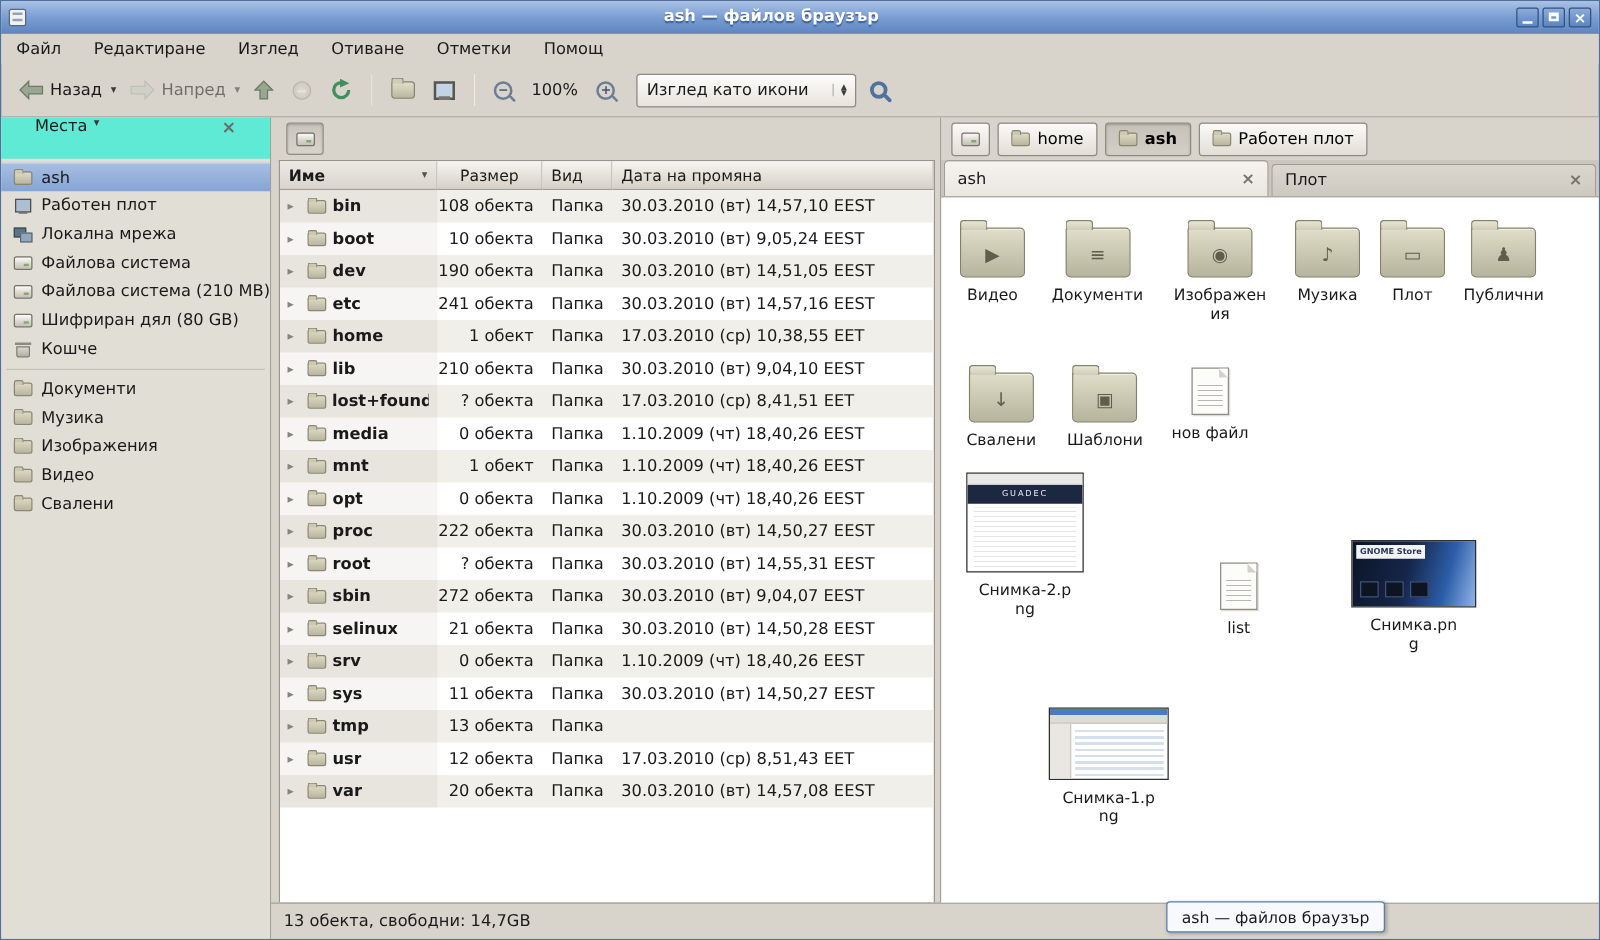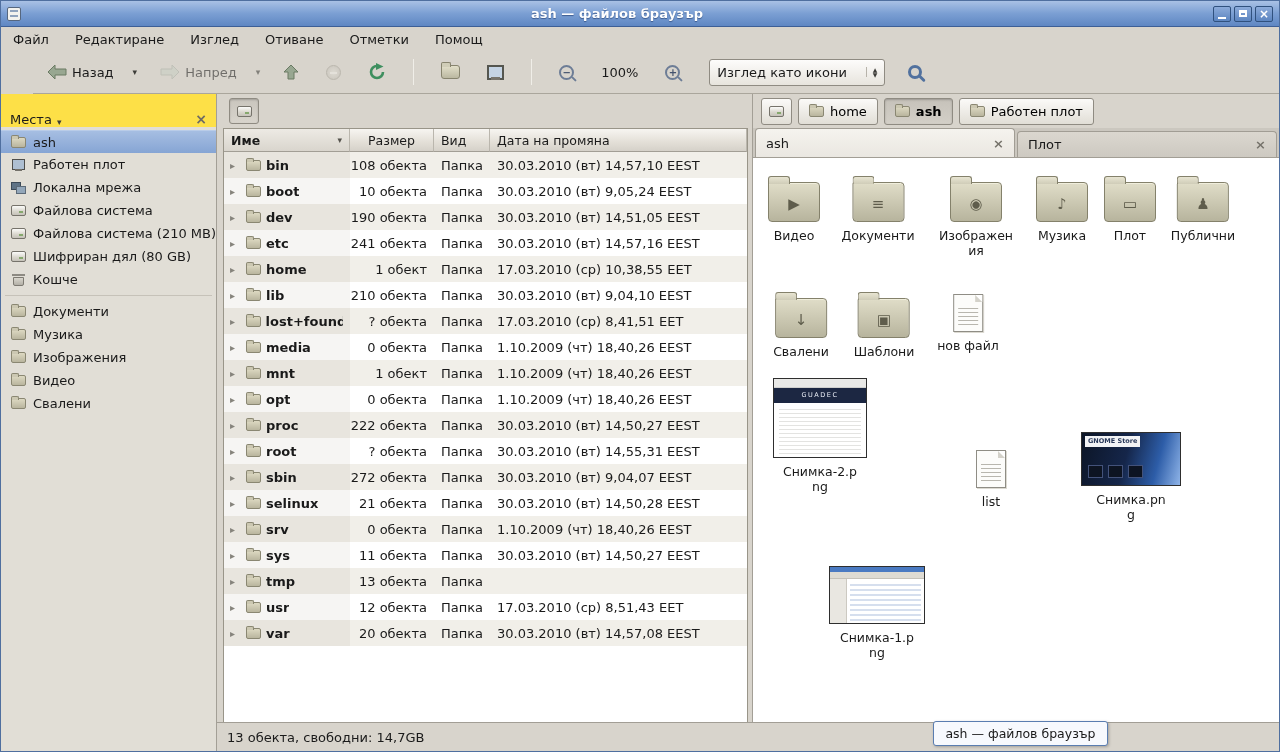--- a/index.html
+++ b/index.html
@@ -19,21 +19,21 @@
   .winbtns { display:flex; gap:3px; }
   .wbtn { width:18px; height:16px; border:1px solid #30517e; border-radius:2px;
     background:linear-gradient(#8cabda,#5c85c0); display:flex; align-items:center; justify-content:center; }
   .min-glyph { width:8px; height:2px; background:#fff; margin-top:8px; }
   .max-glyph { width:8px; height:7px; border:2px solid #fff; border-top-width:3px; }
   .x-glyph { color:#fff; font-weight:bold; font-size:12px; line-height:1; }
 
   
   .menubar { height:24px; flex:none; display:flex; align-items:center; gap:22px; padding:0 10px; background:#d8d4cc; }
   .menu-item { padding:2px 2px; }
-  .toolbar { height:43px; flex:none; display:flex; align-items:center; padding:0 8px; gap:15px; border-bottom:1px solid #aaa69c;margin-left:32px; }
+  .toolbar { height:43px; flex:none; display:flex; align-items:center; padding:0 8px; gap:3px; border-bottom:1px solid #aaa69c; }
   .tbtn { display:flex; align-items:center; gap:5px; padding:5px 6px; border-radius:3px; }
   .tbtn span { white-space:nowrap; }
   .disabled { opacity:.55; }
   .caretbtn { padding:5px 2px; margin-left:-4px; }
   .caret { font-size:9px; color:#3c3c38; }
   .tsep { width:1px; height:26px; background:#b3afa5; border-right:1px solid #f0eee8; margin:0 6px; }
   .stop-circle { width:15px; height:15px; border-radius:50%; background:radial-gradient(#e3e0d8,#bdb9b0); border:1px solid #a29e94; position:relative; }
   .stop-circle::after { content:""; position:absolute; left:3px; top:6px; width:7px; height:2px; background:#efede7; }
   .tb-home { width:19px; height:14px; background:linear-gradient(#e2dfc9,#bbb8a1); border:1px solid #87846e; border-radius:2px 3px 3px 3px; position:relative; }
   .tb-home::before { content:""; position:absolute; top:-4px; left:-1px; width:8px; height:4px; background:#d0cdb7; border:1px solid #87846e; border-bottom:none; border-radius:2px 2px 0 0; }
@@ -50,21 +50,21 @@
   .combo-spin { display:flex; flex-direction:column; align-items:center; border-left:1px solid #b7b3aa; padding-left:6px; margin-left:6px; }
   .combo-spin span { font-size:6px; line-height:5px; color:#3c3c38; }
   .search-icon { width:14px; height:14px; border:3px solid #51719e; border-radius:50%; position:relative; margin:2px 4px 2px 2px; }
   .search-icon::after { content:""; position:absolute; width:8px; height:3px; background:#51719e; transform:rotate(45deg); right:-7px; bottom:-4px; border-radius:2px; }
 
   
   .content { flex:1; display:flex; min-height:0; }
 
   
   .sidebar { width:216px; flex:none; display:flex; flex-direction:column; background:#e1ded6; border-right:1px solid #a39f96; }
-  .sidebar-header { height:33px; flex:none; display:flex; align-items:flex-end; gap:5px; padding:0 9px; background:#fde047; }
+  .sidebar-header { height:33px; flex:none; display:flex; align-items:flex-start; gap:5px; padding:0 27px; background:#5eead4; }
   .sh-caret { font-size:9px; color:#3c3c38; }
   .flex1 { flex:1; }
   .sh-close { color:#6e6b64; font-size:14px; font-weight:bold; }
   .sidebar-list { flex:1; padding-top:3px; }
   .side-item { height:23px; display:flex; align-items:center; gap:7px; padding:0 10px; white-space:nowrap; }
   .side-item.selected { background:linear-gradient(#a6bee2,#86a5d4); border-top:1px solid #b9cce8; }
   .side-sep { height:9px; position:relative; }
   .side-sep::after { content:""; position:absolute; left:4px; right:4px; top:4px; height:1px; background:#c6c2b9; }
 
   .main-col { flex:1; display:flex; flex-direction:column; min-width:0; }
@@ -646,21 +646,21 @@
                 <div class="thumb th-store">
                   <div class="ts-box">GNOME Store</div>
                   <div class="ts-shirts">
                     <div class="ts-shirt"></div>
                     <div class="ts-shirt"></div>
                     <div class="ts-shirt"></div>
                   </div>
                 </div>
                 <div class="icon-label thumb-label">Снимка.png</div>
               </div>
-              <div class="icon-item" style="left: 124px; top: 408px;">
+              <div class="icon-item" style="left: 134px; top: 408px;">
                 <div class="thumb th-filemanager">
                   <div class="tf-title"></div>
                   <div class="tf-tool"></div>
                   <div class="tf-body">
                     <div class="tf-side"></div>
                     <div class="tf-main"></div>
                   </div>
                 </div>
                 <div class="icon-label thumb-label">Снимка-1.png</div>
               </div>

